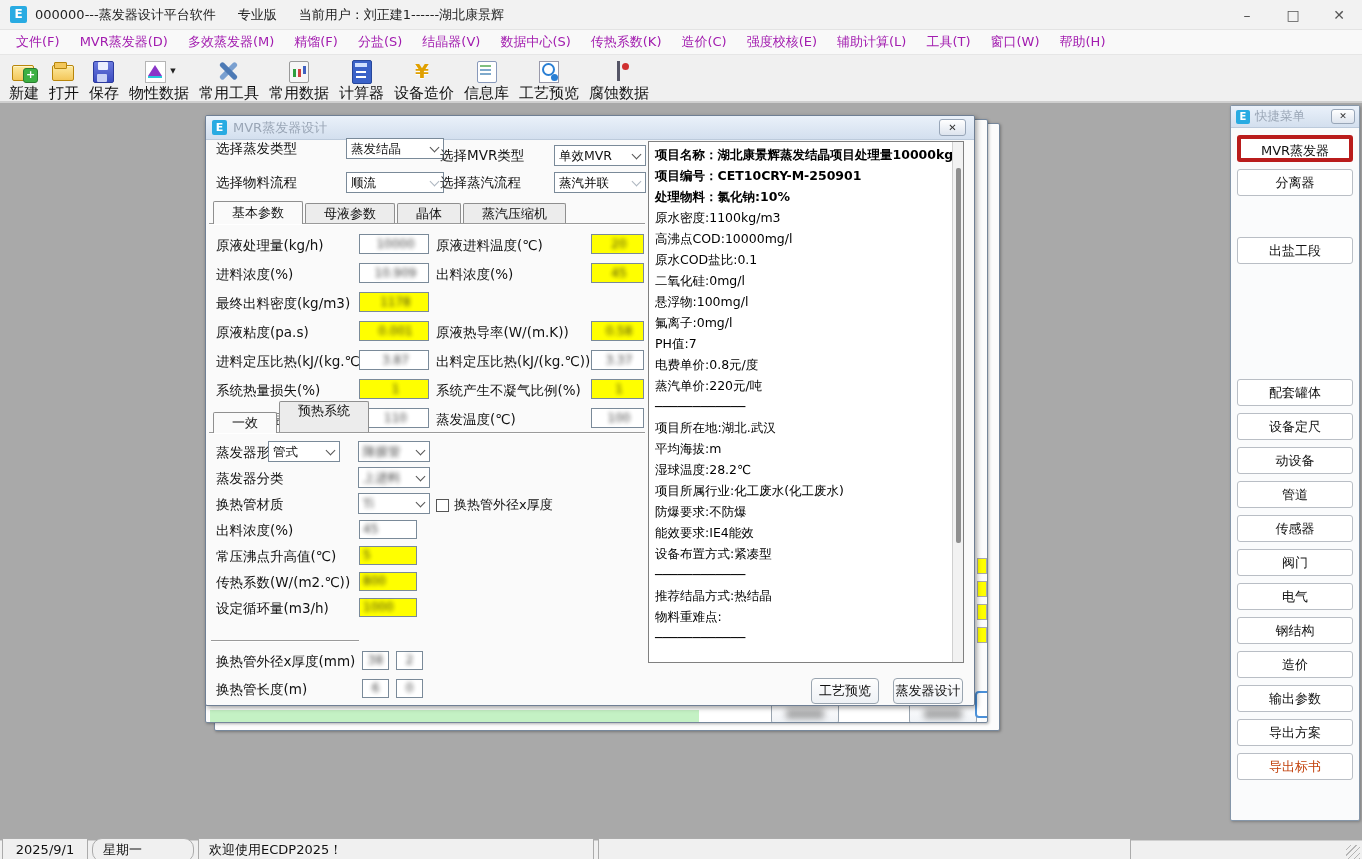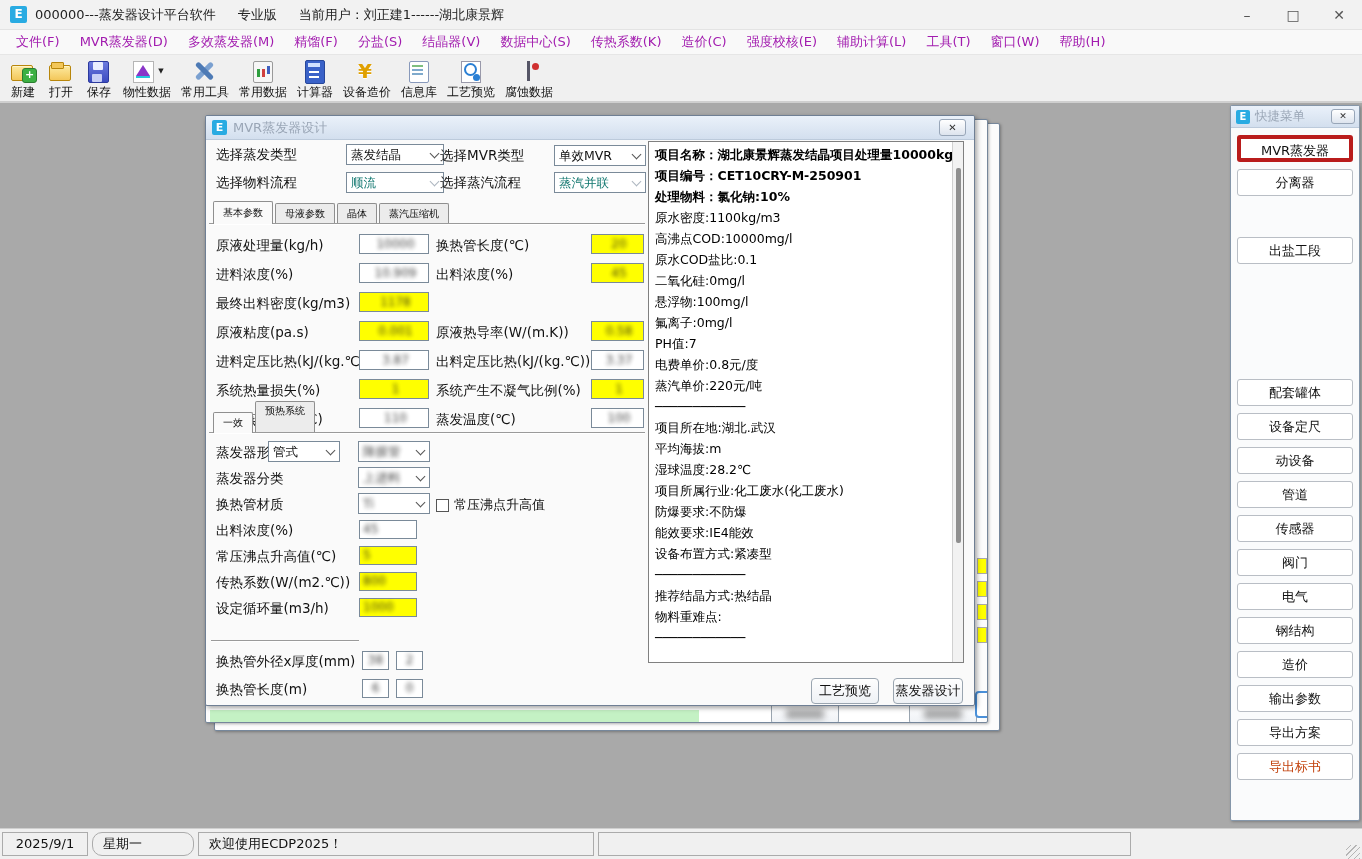--- a/index.html
+++ b/index.html
@@ -16,21 +16,21 @@
 
   
   .menubar{position:absolute;top:30px;left:0;right:0;height:25px;background:#f9f9f9;display:flex;align-items:center;padding-left:6px;border-bottom:1px solid #e6e6e6;}
   .menu-item{padding:0 10px;line-height:24px;white-space:nowrap;color:#a21caf;}
 
   
   .toolbar{position:absolute;top:55px;left:0;right:0;height:48px;background:#f0f0f0;display:flex;align-items:flex-start;padding:2px 4px;border-bottom:2px solid #cfcfcf;}
   .tb-item{display:flex;flex-direction:column;align-items:center;padding:1px 5px;}
   .tb-icons{display:flex;align-items:center;height:25px;}
   .tb-caret{font-size:7px;color:#222;margin-left:2px;}
-  .tb-label{font-size:12px;margin-top:1px;white-space:nowrap;color:#111;}
+  .tb-label{font-size:15px;margin-top:1px;white-space:nowrap;color:#111;}
   .icon{width:26px;height:24px;position:relative;display:inline-block;}
   .new-icon::before,.open-icon::before{content:"";position:absolute;left:2px;top:6px;width:20px;height:14px;background:linear-gradient(#fdeaa0,#f3c75a);border:1px solid #b8860b;border-radius:2px;box-shadow:inset 0 1px 0 #fff4c8;}
   .new-icon::after{content:"+";position:absolute;right:-2px;top:9px;width:13px;height:13px;background:#3cb043;color:#fff;font-weight:bold;font-size:11px;line-height:12px;text-align:center;border-radius:3px;border:1px solid #2a7d2f;}
   .open-icon::after{content:"";position:absolute;left:4px;top:3px;width:11px;height:5px;background:#f3c75a;border:1px solid #b8860b;border-radius:1px;}
   .save-icon::before{content:"";position:absolute;left:3px;top:2px;width:19px;height:20px;background:linear-gradient(#6b7ade,#3c4cc0);border:1px solid #2c3a9e;border-radius:2px;}
   .save-icon::after{content:"";position:absolute;left:8px;top:3px;width:10px;height:8px;background:#e9edff;border-radius:1px;box-shadow:-1px 12px 0 0 #c7cff6;}
   .prop-icon::before{content:"";position:absolute;left:3px;top:2px;width:19px;height:20px;background:#fff;border:1px solid #b5b5b5;}
   .prop-icon::after{content:"";position:absolute;left:6px;top:6px;width:0;height:0;border-left:7px solid transparent;border-right:7px solid transparent;border-bottom:11px solid #8a35c8;box-shadow:0 2px 0 #26c6da;}
   .tools-icon::before{content:"";position:absolute;left:11px;top:1px;width:5px;height:22px;background:#7aa0d0;border-radius:2px;transform:rotate(45deg);}
   .tools-icon::after{content:"";position:absolute;left:11px;top:1px;width:5px;height:22px;background:#4d7ab5;border-radius:2px;transform:rotate(-45deg);}
@@ -62,35 +62,35 @@
 
   
   .dialog{position:absolute;left:205px;top:12px;width:770px;height:591px;background:#fafafa;border:1px solid #6f7f94;border-radius:2px;box-shadow:2px 2px 5px rgba(0,0,0,.35);}
   .dlg-titlebar{position:absolute;top:0;left:0;right:0;height:24px;background:linear-gradient(#eaf1fa,#d3dfee);border-bottom:1px solid #bccadb;display:flex;align-items:center;border-radius:2px 2px 0 0;}
   .dlg-titlebar .elogo{width:15px;height:15px;font-size:11px;line-height:15px;margin:0 6px 0 6px;}
   .dlg-title{color:#9aa6b6;font-size:13px;}
   .dlg-close{position:absolute;right:8px;top:3px;width:27px;height:17px;background:linear-gradient(#fff,#dde4ee);border:1px solid #98a6b8;border-radius:3px;text-align:center;line-height:15px;font-size:10px;font-weight:bold;color:#333;}
   .dlg-body{position:absolute;top:24px;left:1px;right:1px;bottom:1px;}
 
   .sel{position:absolute;height:20px;white-space:nowrap;}
-  .sel1{left:9px;top:6px;}  .sel2{left:233px;top:7px;}
+  .sel1{left:9px;top:0;}  .sel2{left:233px;top:7px;}
   .sel3{left:9px;top:34px;} .sel4{left:233px;top:34px;}
   .sel-label{display:inline-block;font-size:13.5px;}
   .combo{position:absolute;top:-2px;height:21px;background:#fff;border:1px solid #7a8a99;font-size:12.5px;line-height:19px;padding-left:4px;}
   .sel1 .combo,.sel3 .combo{left:130px;width:98px;}
   .sel2 .combo,.sel4 .combo{left:114px;width:92px;}
   .chev{position:absolute;right:5px;top:5px;width:7px;height:7px;border-right:1.6px solid #555;border-bottom:1.6px solid #555;transform:rotate(45deg);}
-  .combo.disabled{color:#0f766e;}
+  .combo.disabled{color:#000000;}
   .combo.disabled .chev{border-color:#adb6c0;}
   .combo.blur .cval{display:inline-block;filter:blur(2px);opacity:.8;}
 
   .tabstrip{position:absolute;display:flex;align-items:flex-end;}
   .tabs-main{left:6px;top:61px;height:23px;}
   .tabs-sub{left:6px;top:272px;height:21px;}
-  .tab{border:1px solid #8f8f8f;border-bottom:none;background:#ececec;padding:0 9px;line-height:20px;height:21px;border-radius:2px 2px 0 0;margin-right:2px;font-size:10px;white-space:nowrap;}
+  .tab{border:1px solid #8f8f8f;border-bottom:none;background:#ececec;padding:0 18px;line-height:20px;height:21px;border-radius:2px 2px 0 0;margin-right:2px;font-size:13px;white-space:nowrap;}
   .tab.active{background:#fafafa;height:23px;line-height:22px;position:relative;z-index:2;}
   .tabs-sub .tab{height:32px;line-height:18px;}
   .tabs-sub .tab.active{height:21px;line-height:20px;}
   .tabline{position:absolute;height:1px;background:#9a9a9a;box-shadow:0 1px 0 #fff;}
   .tabline1{left:2px;top:83px;width:436px;}
   .tabline2{left:2px;top:292px;width:436px;}
   .hline-bottom{left:4px;top:500px;width:148px;}
 
   .formrows{position:absolute;left:5px;top:92px;width:433px;text-align:center;}
   .frow{position:relative;height:29px;}
@@ -134,21 +134,21 @@
   .qp-header .elogo{width:14px;height:14px;font-size:10px;line-height:14px;margin:0 5px;}
   .qp-title{color:#9aa6b6;font-size:12.5px;}
   .qp-close{position:absolute;right:4px;top:3px;width:24px;height:15px;background:linear-gradient(#fff,#dde4ee);border:1px solid #98a6b8;border-radius:3px;text-align:center;line-height:13px;font-size:9px;font-weight:bold;color:#333;}
   .qbtn{height:27px;margin:7px 6px 0;background:#fff;border:1px solid #b9bec5;border-radius:3px;text-align:center;line-height:25px;font-size:13px;white-space:nowrap;}
   .qgroup:first-of-type .qbtn:first-child{margin-top:4px;}
   .qbtn.active{border:4px solid #b91c1c;line-height:23px;}
   .qbtn.disabled{color:#c2410c;}
   .qspacer1{height:34px;} .qspacer2{height:108px;}
 
   
-  .statusbar{position:absolute;left:0;bottom:0;width:1362px;height:31px;background:#f0f0f0;border-top:1px solid #cfcfcf;display:flex;align-items:center;padding:0 2px;}
+  .statusbar{position:absolute;left:0;bottom:0;width:1362px;height:19px;background:#f0f0f0;border-top:1px solid #cfcfcf;display:flex;align-items:center;padding:0 2px;}
   .sb-cell{height:24px;border:1px solid #ababab;line-height:22px;padding:0 10px;background:#f0f0f0;white-space:nowrap;margin-right:4px;}
   .sb-date{width:86px;text-align:center;}
   .sb-week{width:102px;border-radius:10px;}
   .sb-msg{width:396px;}
   .sb-empty{width:533px;}
   .sb-grip{margin-left:auto;width:14px;height:14px;align-self:flex-end;background:repeating-linear-gradient(135deg,transparent 0 3px,#b5b5b5 3px 4px);}
 </style>
 </head>
 <body>
 
@@ -313,21 +313,21 @@
             <span class="tab">母液参数</span>
             <span class="tab">晶体</span>
             <span class="tab">蒸汽压缩机</span>
         </div>
         <div class="tabline tabline1"></div>
 
         <div class="formrows">
           <div class="frow">
               <span class="flabel">原液处理量(kg/h)</span>
               <span class="finput l blur"><span class="fval">10000</span></span>
-              <span class="flabel r">换热管长度(℃)</span>
+              <span class="flabel r">原液进料温度(℃)</span>
               <span class="finput r yellow blur"><span class="fval">20</span></span>
             </div>
             <div class="frow">
               <span class="flabel">进料浓度(%)</span>
               <span class="finput l blur"><span class="fval">10.909</span></span>
               <span class="flabel r">出料浓度(%)</span>
               <span class="finput r yellow blur"><span class="fval">45</span></span>
             </div>
             <div class="frow">
               <span class="flabel">最终出料密度(kg/m3)</span>
@@ -375,21 +375,21 @@
           </div>
           <div class="erow">
             <span class="flabel">蒸发器分类</span>
             <span class="combo small c-pos2 blur"><span class="cval">上进料</span><span class="chev"></span></span>
           </div>
           <div class="erow">
             <span class="flabel">换热管材质</span>
             <span class="combo small c-pos2 blur"><span class="cval">Ti</span><span class="chev"></span></span>
             <span class="cbwrap">
               <span class="cb"></span>
-              <span>常压沸点升高值</span>
+              <span>换热管外径x厚度</span>
             </span>
           </div>
           <div class="erow">
             <span class="flabel">出料浓度(%)</span>
             <span class="einput blur"><span class="fval">45</span></span>
           </div>
           <div class="erow">
             <span class="flabel">常压沸点升高值(℃)</span>
             <span class="einput yellow blur"><span class="fval">5</span></span>
           </div>

